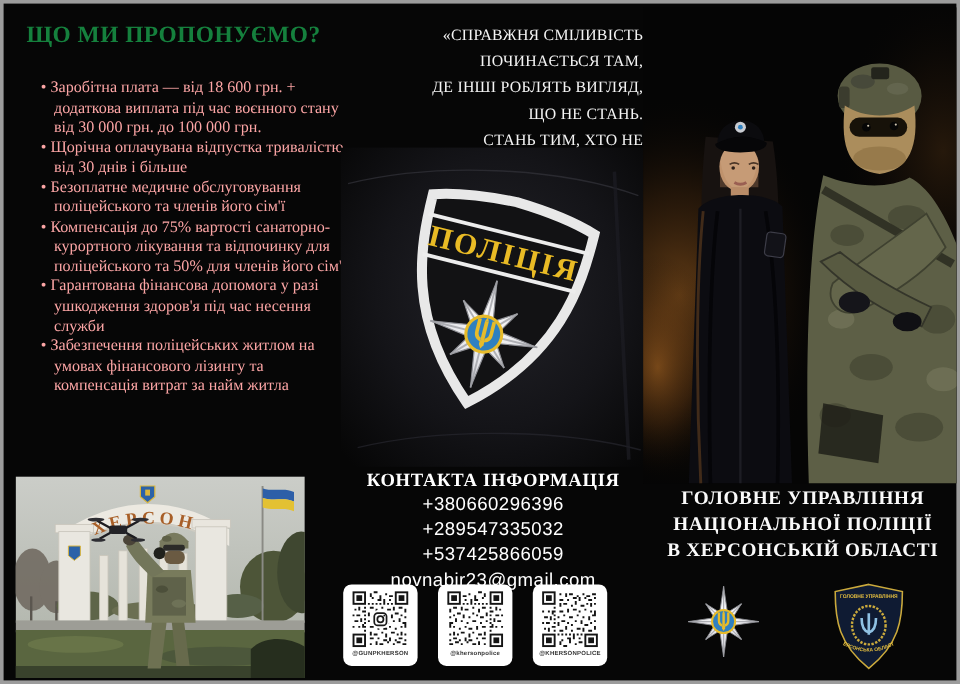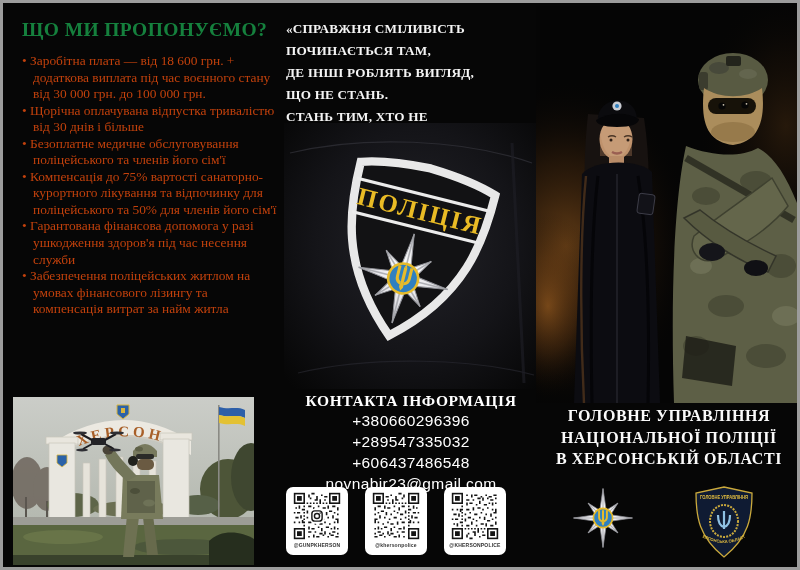--- a/index.html
+++ b/index.html
@@ -2,28 +2,28 @@
 <html><head>
 <meta charset="utf-8">
 <style>
   html,body{margin:0;padding:0;background:#2a2a2a;}
   #page{position:relative;width:800px;height:570px;box-sizing:border-box;
         background:#060606;border:3px solid #9c9c9c;overflow:hidden;
         font-family:"Liberation Serif","DejaVu Serif",serif;}
   
   .offer-title{position:absolute;left:19px;top:16px;width:260px;
         font-size:19.5px;font-weight:bold;color:#15803d;letter-spacing:.4px;}
-  .offer-list{position:absolute;left:19px;top:50px;width:257px;margin:0;padding:0;
-        list-style:none;color:#c2410c;font-size:13.4px;line-height:1.235;}
+  .offer-list{position:absolute;left:19px;top:50px;width:257px;margin:12px;padding:0;
+        list-style:none;color:#fca5a5;font-size:13.4px;line-height:1.235;}
   .offer-list li{padding-left:11px;text-indent:-11px;}
   .offer-list li::before{content:"• ";}
   .arch-photo{position:absolute;left:10px;top:394px;width:241px;height:168px;}
   
-  .quote{position:absolute;left:283px;top:15px;width:250px;text-align:left;
-        color:#f4f4f4;font-weight:bold;font-size:13.2px;line-height:22px;letter-spacing:.2px;}
+  .quote{position:absolute;left:283px;top:15px;width:250px;text-align:right;
+        color:#f4f4f4;font-weight:normal;font-size:13.2px;line-height:22px;letter-spacing:.2px;}
   .patch-area{position:absolute;left:281px;top:120px;width:252px;height:266px;
         background:radial-gradient(ellipse at 52% 45%, #232329 0%, #141418 55%, #060606 96%);}
   .patch-area svg.patch{position:absolute;left:41px;top:34px;transform:rotate(14deg);}
   .contacts{position:absolute;left:283px;top:389px;width:250px;text-align:center;color:#ffffff;}
   .contacts .ttl{font-size:15.5px;font-weight:bold;letter-spacing:.6px;}
   .contacts .phone,.contacts .email{font-family:"Liberation Sans","DejaVu Sans",sans-serif;
         font-weight:normal;font-size:15.5px;line-height:21px;letter-spacing:.4px;}
   .contacts .phone:first-of-type{margin-top:3px;}
   .qrrow{position:absolute;left:283px;top:484px;display:flex;gap:17px;}
   .qrcard{width:62px;height:68px;background:#ffffff;border-radius:7px;
@@ -238,21 +238,21 @@
         <circle r="15" fill="#2f80c0" stroke="#e7bb2a" stroke-width="2.6"></circle>
         <use href="#tryz"></use>
       </g>
     </svg>
   </div>
 
   <div class="contacts">
     <div class="ttl">КОНТАКТА ІНФОРМАЦІЯ</div>
     <div class="phone">+380660296396</div>
     <div class="phone">+289547335032</div>
-    <div class="phone">+606437486548</div>
+    <div class="phone">+537425866059</div>
     <div class="email">novnabir23@gmail.com</div>
   </div>
 
   <div class="qrrow">
     <div class="qrcard">
       <svg viewBox="-0.5 -0.5 30 30">
         <use href="#qrp"></use>
         <circle cx="14.5" cy="14.5" r="5" fill="#fff"></circle>
         <g fill="none" stroke="#1a1a1a" stroke-width="0.9">
           <rect x="11.3" y="11.3" width="6.4" height="6.4" rx="1.8"></rect>

